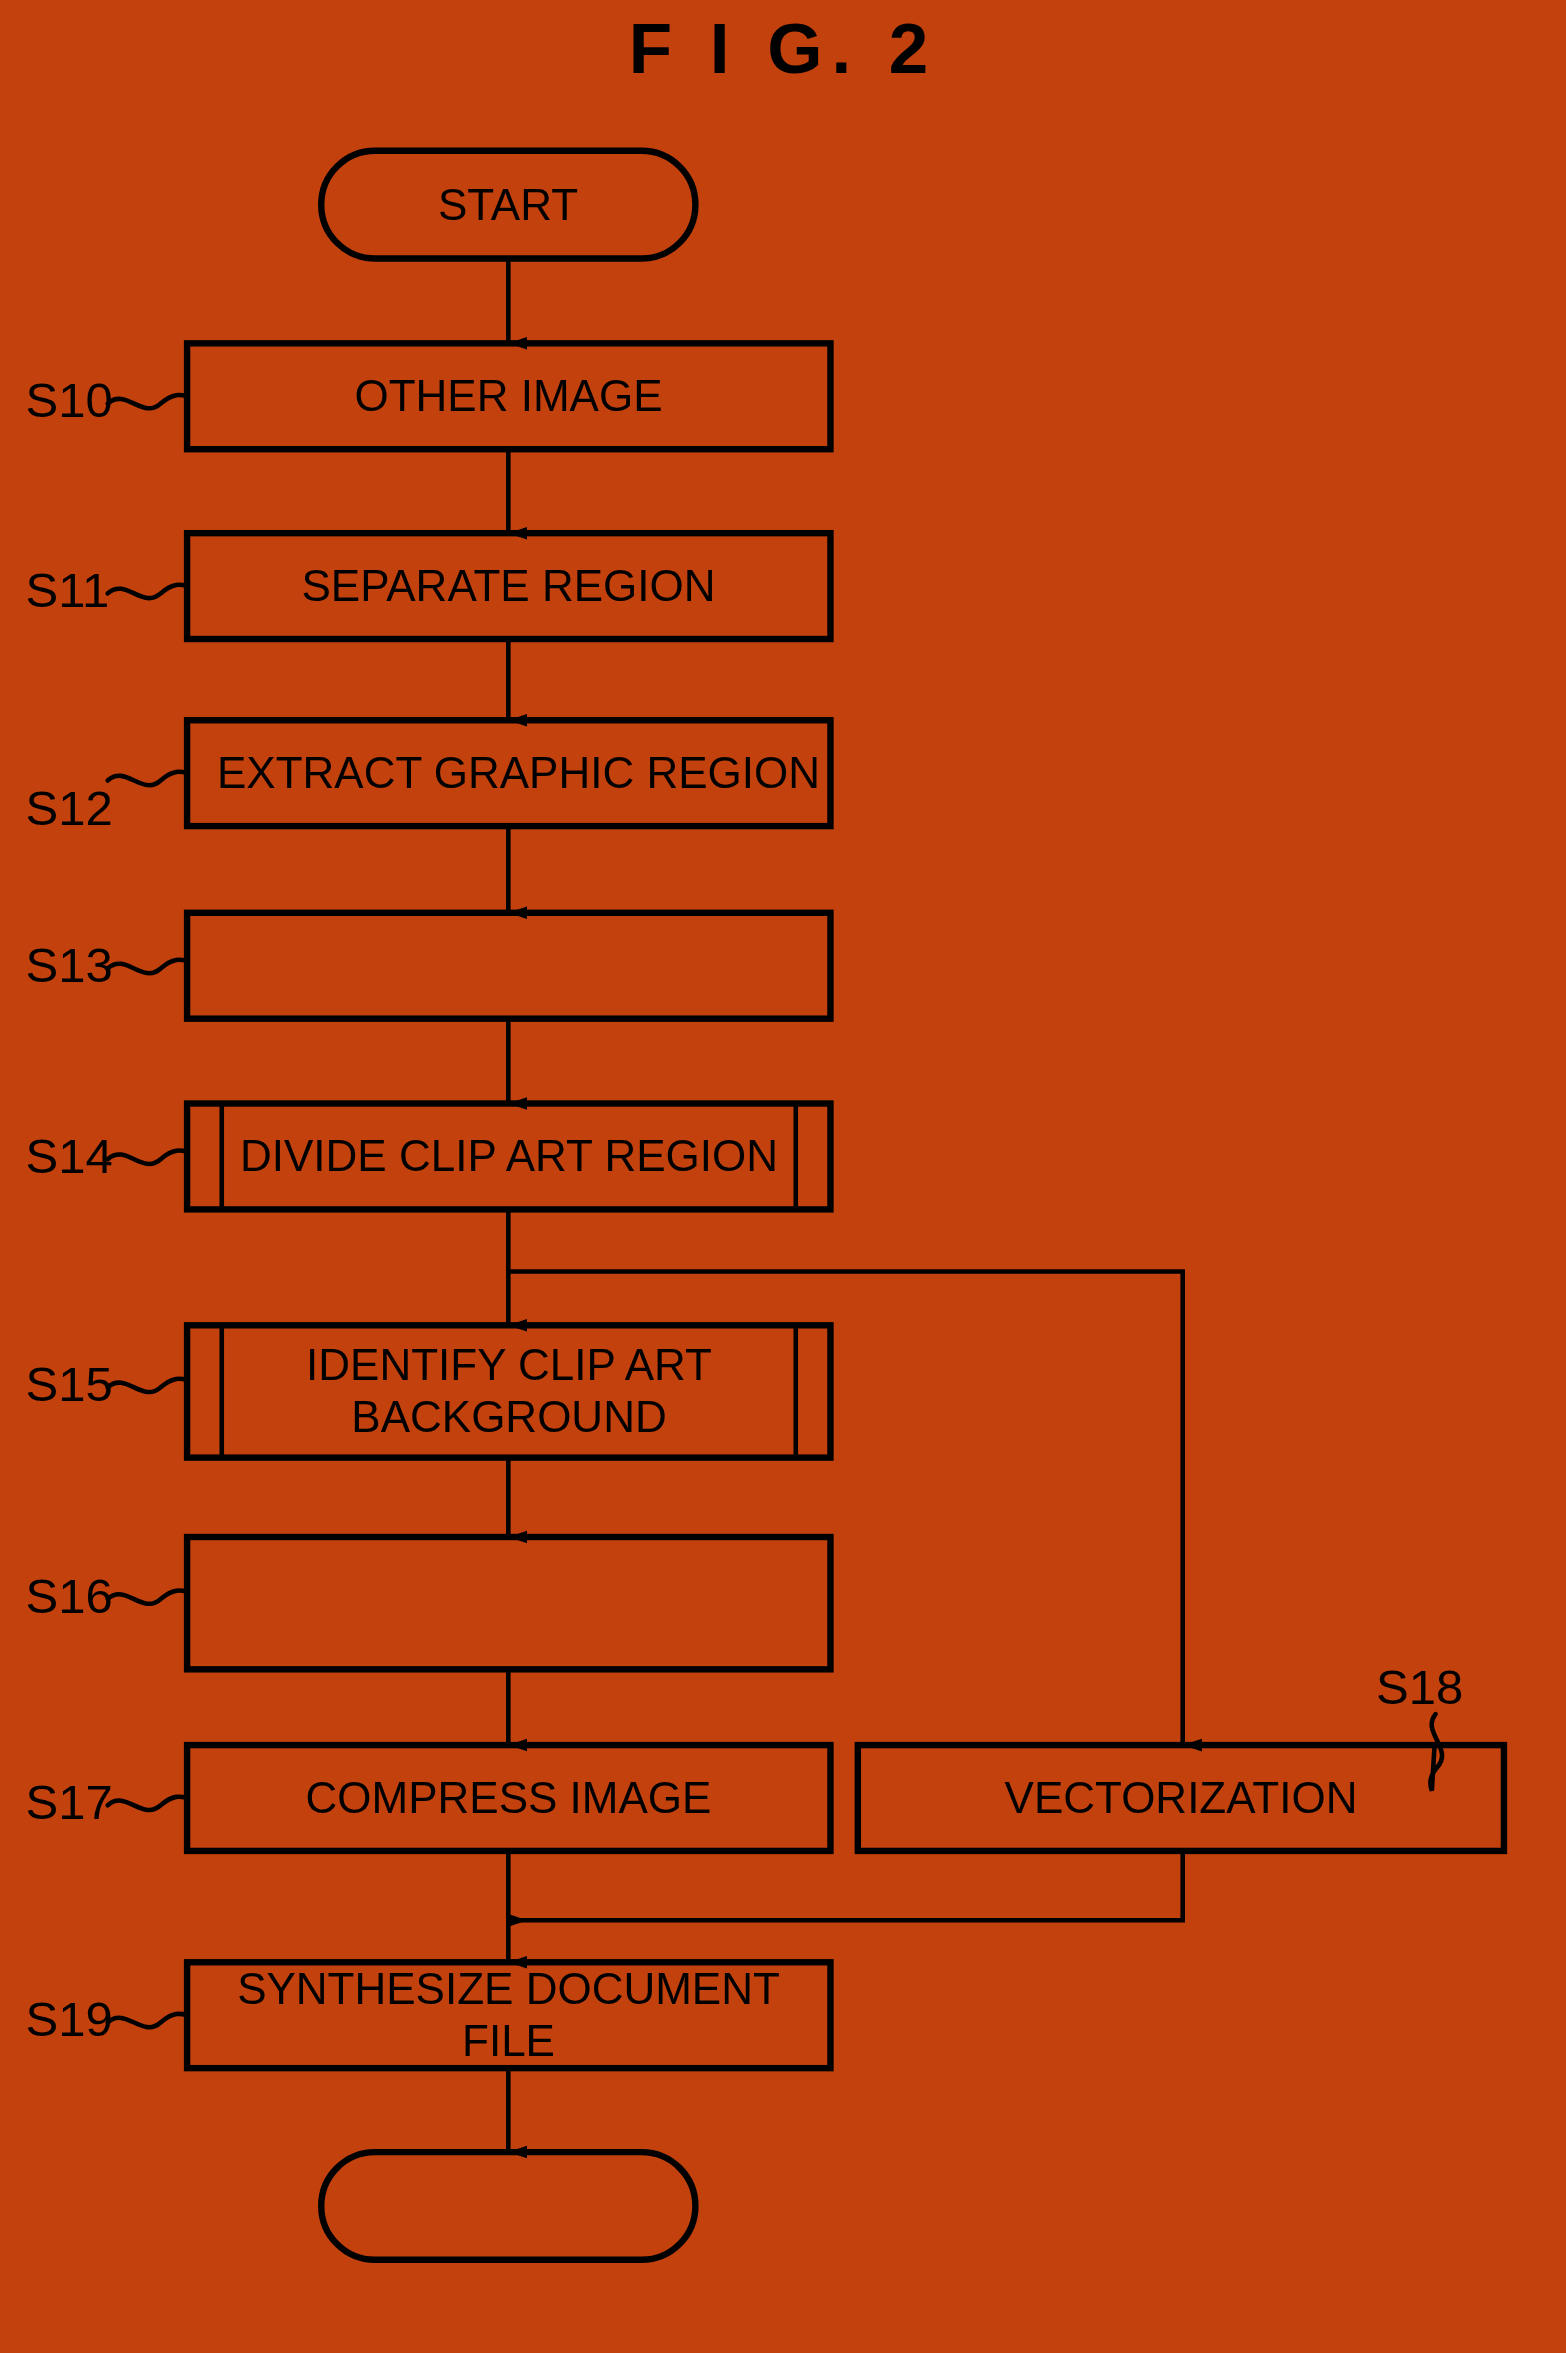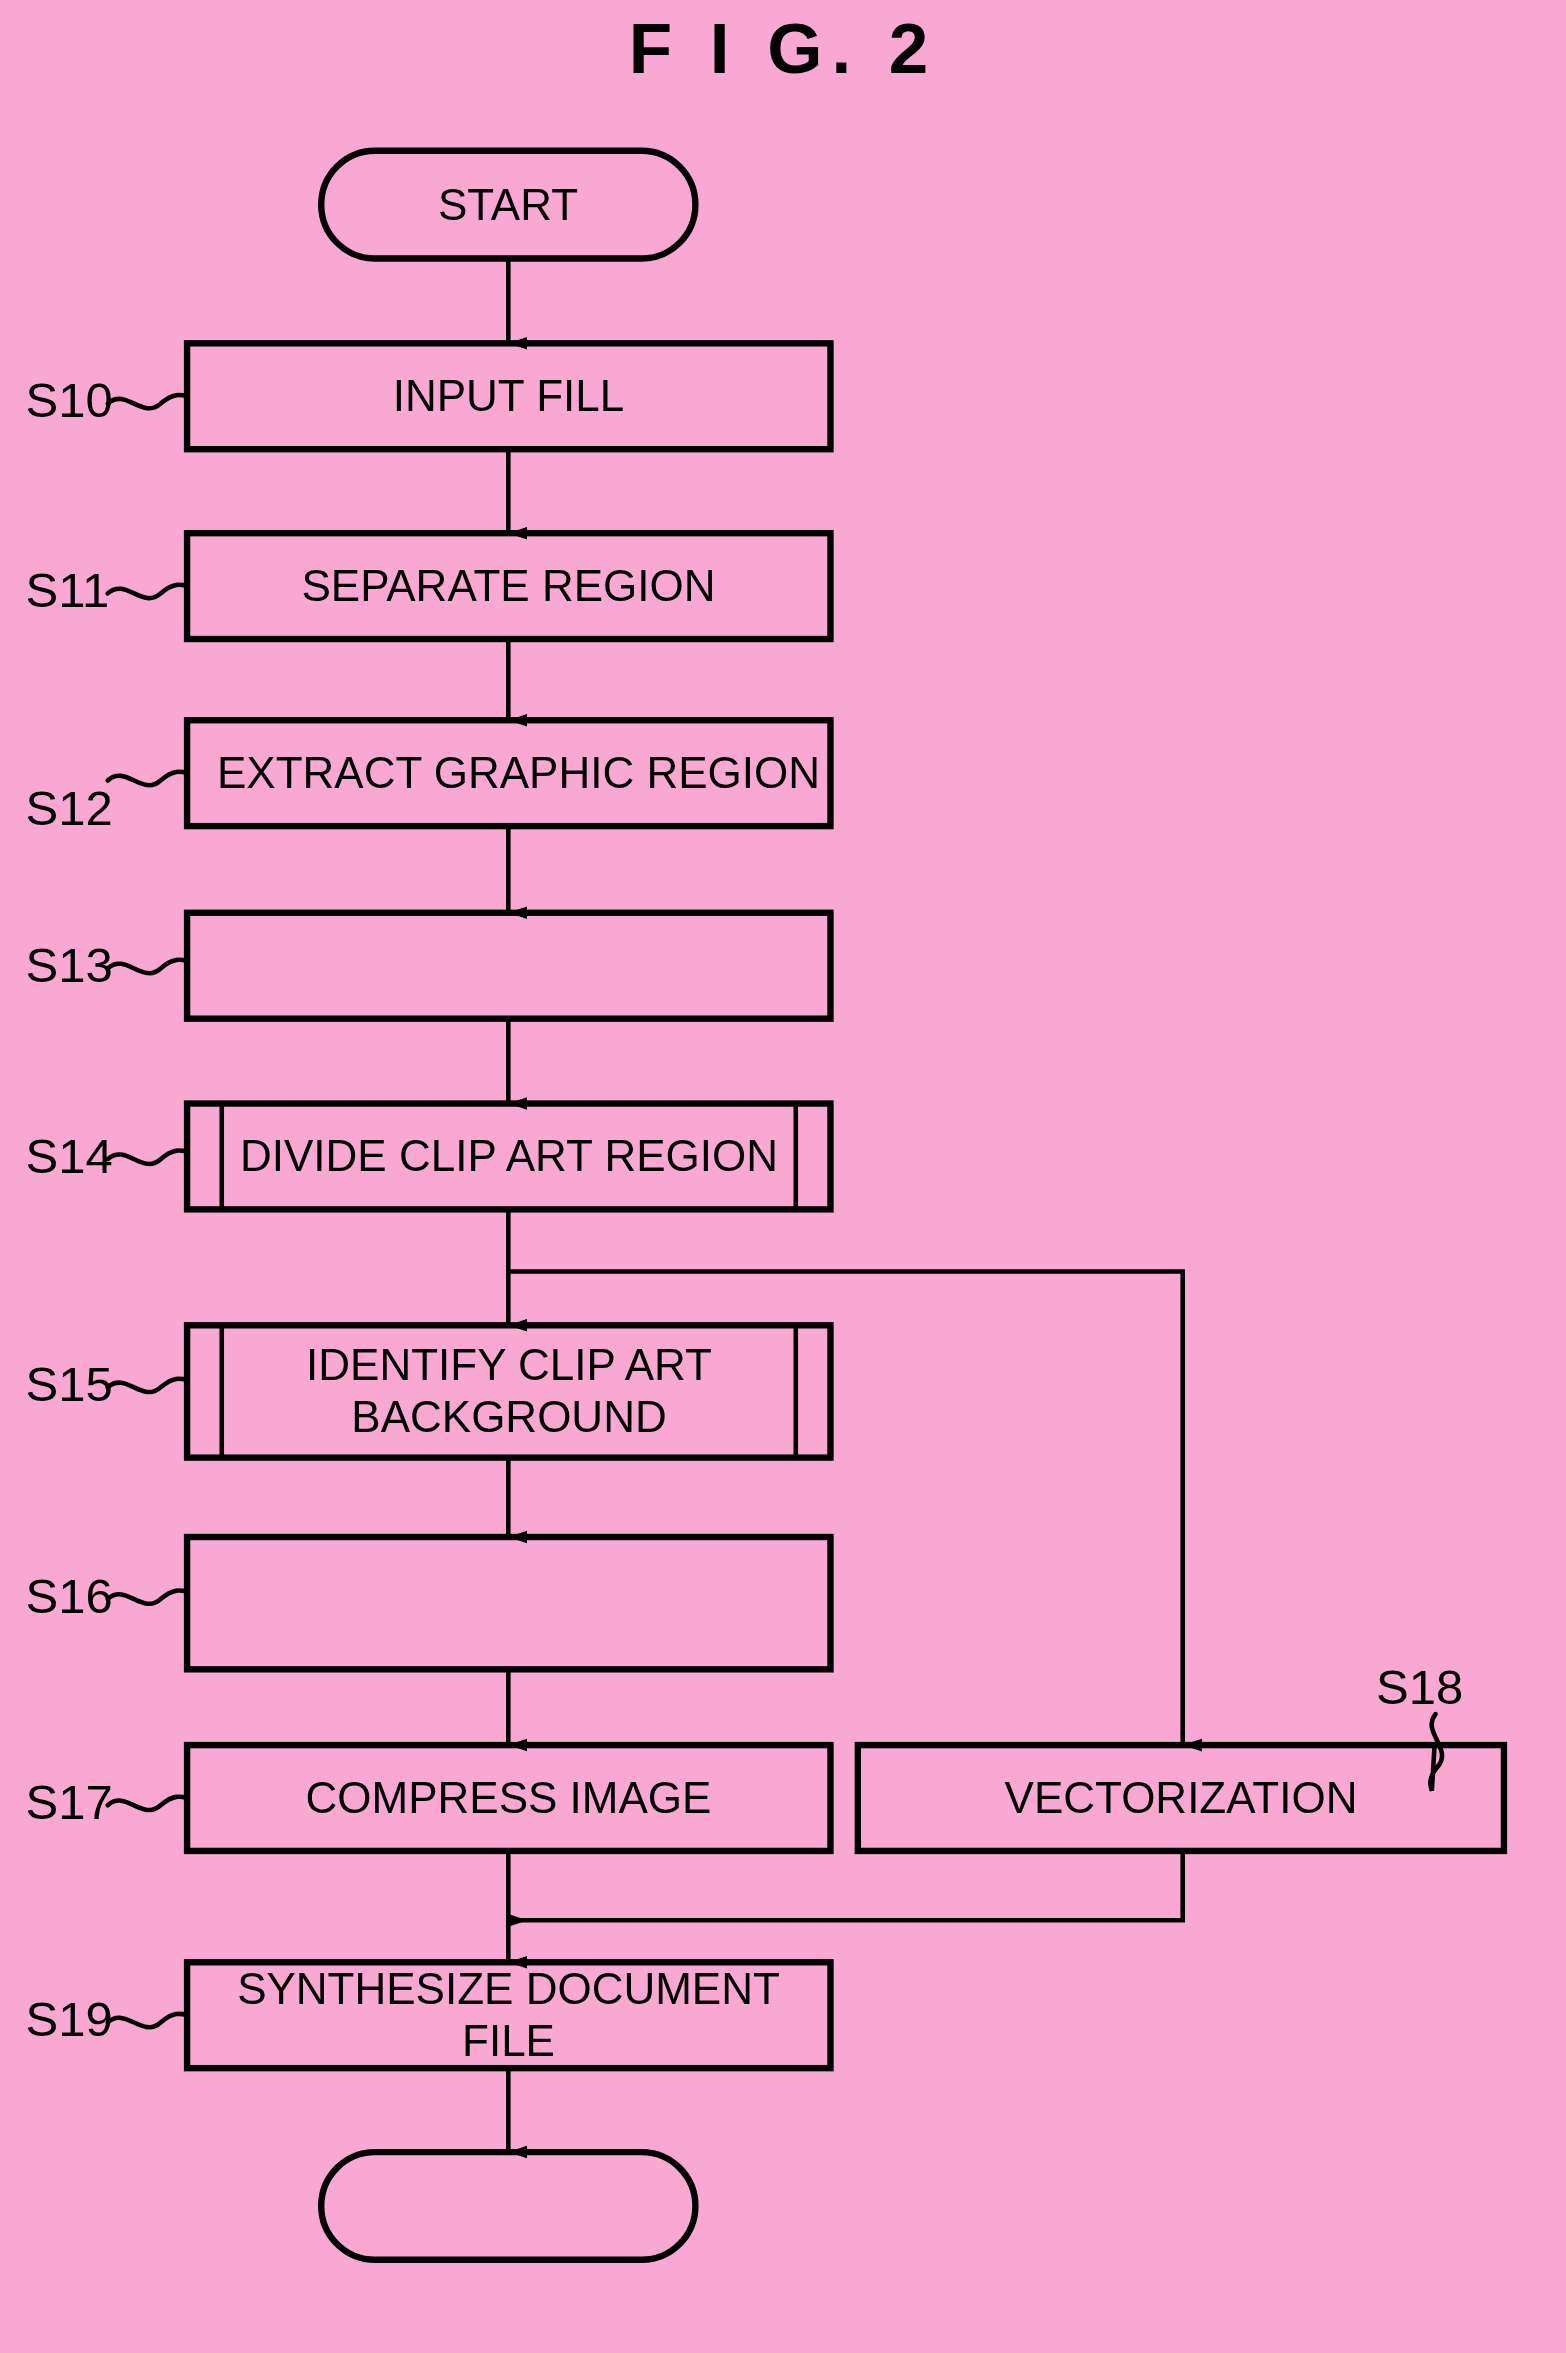--- a/index.html
+++ b/index.html
@@ -9,21 +9,21 @@
     background: #ffffff;
   }
   body {
     font-family: "Liberation Sans", sans-serif;
     color: #000000;
   }
   #figure-root {
     position: relative;
     width: 1566px;
     height: 2354px;
-    background: #f9a8d4;
+    background: #c2410c;
     overflow: hidden;
   }
   #figure-title {
     position: absolute;
     left: 0;
     top: 12.8px;
     width: 1566px;
     text-align: center;
     font-size: 71px;
     font-weight: bold;
@@ -144,21 +144,21 @@
       <path d="M 118,1978 C 138,1960 156,1996 176,1978 C 190,1966 198,1968 205,1970"></path>
       <path d="M 118,2216 C 138,2198 156,2234 176,2216 C 190,2204 198,2206 205,2208"></path>
 
       <path d="M 1573,1878 C 1557,1898 1593,1916 1575,1936 C 1565,1948 1567,1956 1569,1962 L 1572,1912"></path>
     </g>
   </svg>
 
   <div class="node-label" style="left:321px; top:151px; width:374px; height:108px;">START</div>
 
 
-  <div class="node-label" style="left:187px; top:343px; width:643px; height:106px;">INPUT FILL</div>
+  <div class="node-label" style="left:187px; top:343px; width:643px; height:106px;">OTHER IMAGE</div>
 
   <div class="node-label" style="left:187px; top:533px; width:643px; height:106px;">SEPARATE REGION</div>
 
   <div class="node-label" style="left:197px; top:720px; width:643px; height:106px;">EXTRACT GRAPHIC REGION</div>
 
 
   <div class="node-label" style="left:222px; top:1103px; width:574px; height:106px;">DIVIDE CLIP ART REGION</div>
 
   <div class="node-label" style="left:222px; top:1325px; width:574px; height:132px;">IDENTIFY CLIP ART
 BACKGROUND</div>

